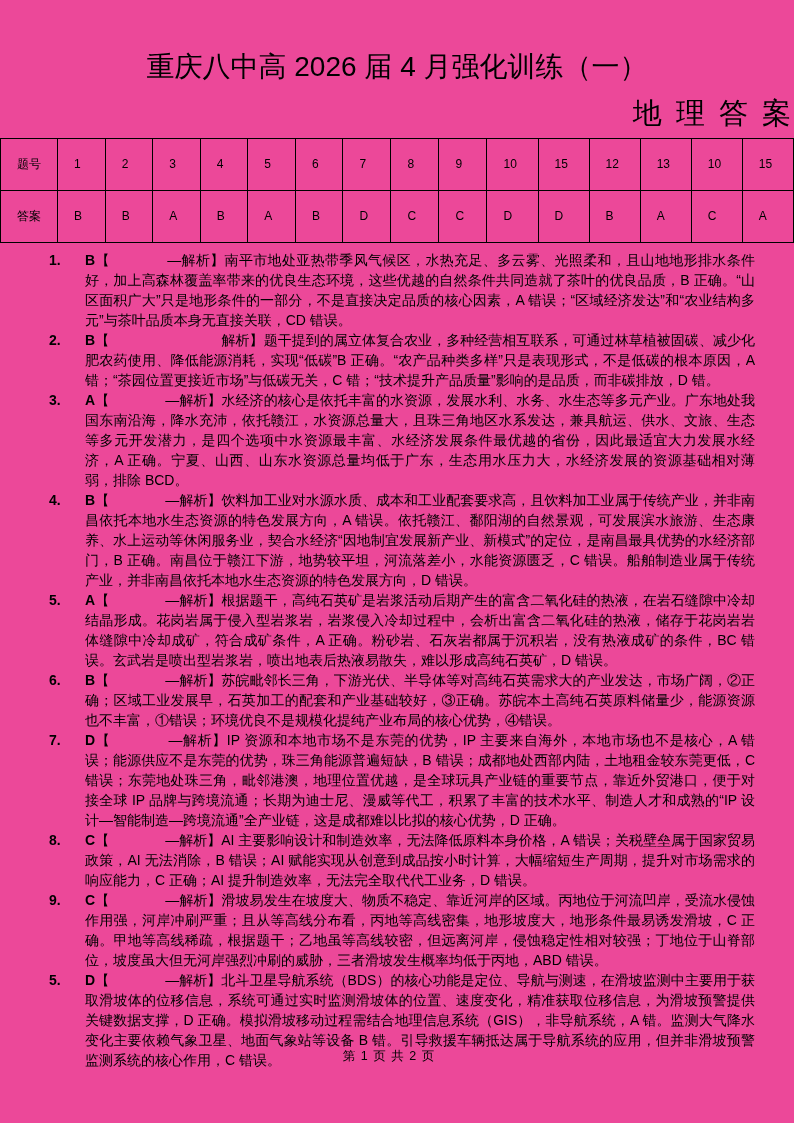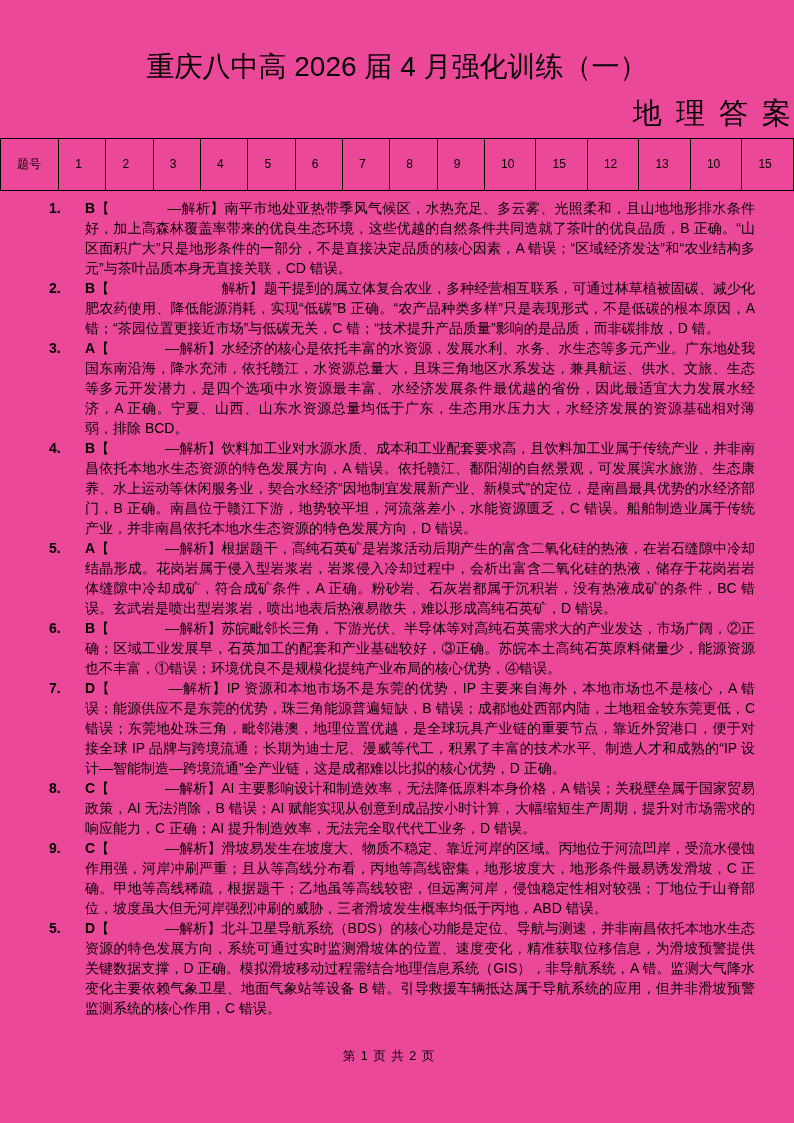--- a/index.html
+++ b/index.html
@@ -89,20 +89,38 @@
         <td>7</td>
         <td>8</td>
         <td>9</td>
         <td>10</td>
         <td>15</td>
         <td>12</td>
         <td>13</td>
         <td>10</td>
         <td>15</td>
       </tr>
+      <tr>
+        <td class="lbl">答案</td>
+        <td>B</td>
+        <td>B</td>
+        <td>A</td>
+        <td>B</td>
+        <td>A</td>
+        <td>B</td>
+        <td>D</td>
+        <td>C</td>
+        <td>C</td>
+        <td>D</td>
+        <td>D</td>
+        <td>B</td>
+        <td>A</td>
+        <td>C</td>
+        <td>A</td>
+      </tr>
     </tbody>
   </table>
 
   <div class="items">
 
     <div class="item">
       <span class="num">1.</span><span class="ans">B</span><span>【　　　　—解析】</span><span>南平市地处亚热带季风气候区，水热充足、多云雾、光照柔和，且山地地形排水条件好，加上高森林覆盖率带来的优良生态环境，这些优越的自然条件共同造就了茶叶的优良品质，B 正确。“山区面积广大”只是地形条件的一部分，不是直接决定品质的核心因素，A 错误；“区域经济发达”和“农业结构多元”与茶叶品质本身无直接关联，CD 错误。</span>
     </div>
 
     <div class="item">
@@ -131,20 +149,20 @@
 
     <div class="item">
       <span class="num">8.</span><span class="ans">C</span><span>【　　　　—解析】</span><span>AI 主要影响设计和制造效率，无法降低原料本身价格，A 错误；关税壁垒属于国家贸易政策，AI 无法消除，B 错误；AI 赋能实现从创意到成品按小时计算，大幅缩短生产周期，提升对市场需求的响应能力，C 正确；AI 提升制造效率，无法完全取代代工业务，D 错误。</span>
     </div>
 
     <div class="item">
       <span class="num">9.</span><span class="ans">C</span><span>【　　　　—解析】</span><span>滑坡易发生在坡度大、物质不稳定、靠近河岸的区域。丙地位于河流凹岸，受流水侵蚀作用强，河岸冲刷严重；且从等高线分布看，丙地等高线密集，地形坡度大，地形条件最易诱发滑坡，C 正确。甲地等高线稀疏，根据题干；乙地虽等高线较密，但远离河岸，侵蚀稳定性相对较强；丁地位于山脊部位，坡度虽大但无河岸强烈冲刷的威胁，三者滑坡发生概率均低于丙地，ABD 错误。</span>
     </div>
 
     <div class="item">
-      <span class="num">5.</span><span class="ans">D</span><span>【　　　　—解析】</span><span>北斗卫星导航系统（BDS）的核心功能是定位、导航与测速，并非南昌依托本地水生态资源的特色发展方向，系统可通过实时监测滑坡体的位置、速度变化，精准获取位移信息，为滑坡预警提供关键数据支撑，D 正确。模拟滑坡移动过程需结合地理信息系统（GIS），非导航系统，A 错。监测大气降水变化主要依赖气象卫星、地面气象站等设备 B 错。引导救援车辆抵达属于导航系统的应用，但并非滑坡预警监测系统的核心作用，C 错误。</span>
+      <span class="num">5.</span><span class="ans">D</span><span>【　　　　—解析】</span><span>北斗卫星导航系统（BDS）的核心功能是定位、导航与测速，在滑坡监测中主要用于获取滑坡体的位移信息，系统可通过实时监测滑坡体的位置、速度变化，精准获取位移信息，为滑坡预警提供关键数据支撑，D 正确。模拟滑坡移动过程需结合地理信息系统（GIS），非导航系统，A 错。监测大气降水变化主要依赖气象卫星、地面气象站等设备 B 错。引导救援车辆抵达属于导航系统的应用，但并非滑坡预警监测系统的核心作用，C 错误。</span>
     </div>
 
   </div>
 
   <div class="footer">第 1 页 共 2 页</div>
 
 </div>
 
 </body></html>

